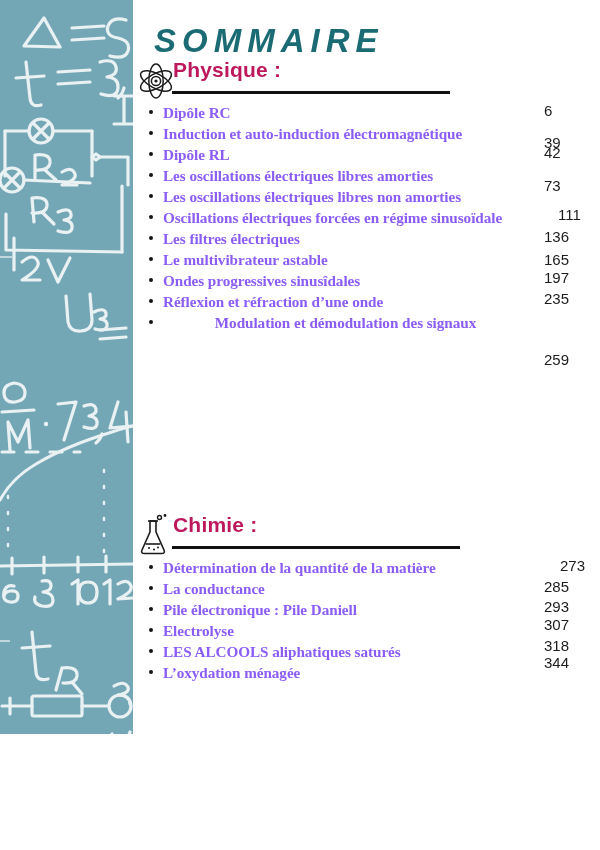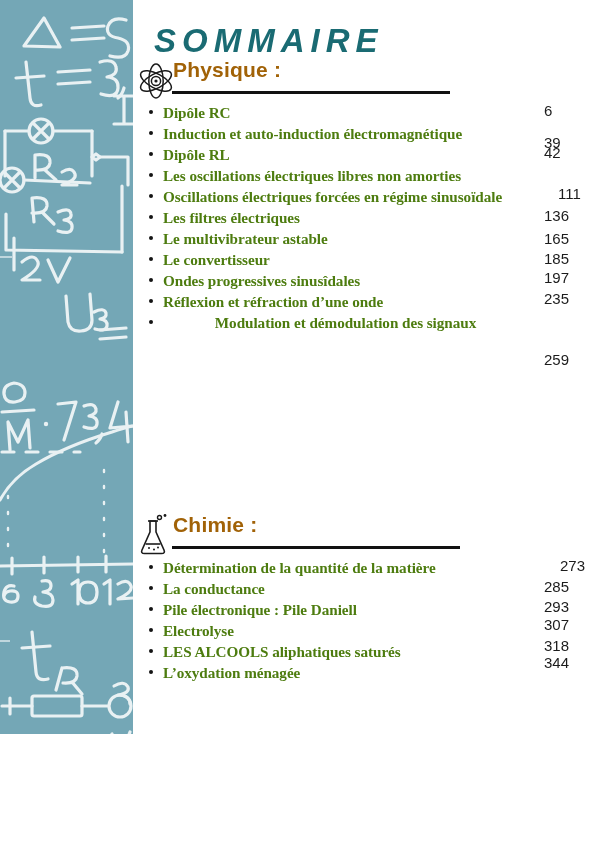--- a/index.html
+++ b/index.html
@@ -91,21 +91,21 @@
     height: 44px;
   }
   .section-icon svg { display: block; }
   .section-title {
     position: absolute;
     left: 40px;
     top: 0px;
     font-family: "Liberation Sans", sans-serif;
     font-weight: bold;
     font-size: 21px;
-    color: #a16207;
+    color: #be185d;
     letter-spacing: 0.2px;
     white-space: nowrap;
   }
   .section-rule {
     position: absolute;
     left: 39px;
     top: 33px;
     width: 278px;
     height: 3px;
     background: #111111;
@@ -122,21 +122,21 @@
     display: block;
   }
   .toc-entry {
     position: relative;
     padding-left: 30px;
     padding-right: 88px;
     font-family: "Liberation Serif", serif;
     font-weight: bold;
     font-size: 15.2px;
     line-height: 21px;
-    color: #4d7c0f;
+    color: #8b5cf6;
     letter-spacing: -0.05px;
   }
   .toc-bullet {
     position: absolute;
     left: 16px;
     top: 8px;
     width: 4px;
     height: 4px;
     border-radius: 50%;
     background: #141414;
@@ -290,42 +290,42 @@
           <div class="toc-entry">Induction et auto-induction électromagnétique</div>
           <span class="toc-page" style="top:11px;">39</span>
         </li>
         <li class="toc-row">
           <span class="toc-bullet"></span>
           <div class="toc-entry">Dipôle RL</div>
           <span class="toc-page" style="top:0px;">42</span>
         </li>
         <li class="toc-row">
           <span class="toc-bullet"></span>
+          <div class="toc-entry">Les oscillations électriques libres amorties</div>
+          <span class="toc-page" style="top:12px;">73</span>
+        </li>
+        <li class="toc-row">
+          <span class="toc-bullet"></span>
           <div class="toc-entry">Les oscillations électriques libres non amorties</div>
           <span class="toc-page" style="top:12px;"></span>
         </li>
         <li class="toc-row">
           <span class="toc-bullet"></span>
           <div class="toc-entry" style="padding-right:28px;">Oscillations électriques forcées en régime sinusoïdale</div>
           <span class="toc-page" style="top:-1px; right:-4px;">111</span>
         </li>
         <li class="toc-row">
           <span class="toc-bullet"></span>
           <div class="toc-entry">Les filtres électriques</div>
           <span class="toc-page" style="top:0px;">136</span>
         </li>
         <li class="toc-row">
           <span class="toc-bullet"></span>
           <div class="toc-entry">Le multivibrateur astable</div>
           <span class="toc-page" style="top:2px;">165</span>
-        </li>
-        <li class="toc-row">
-          <span class="toc-bullet"></span>
-          <div class="toc-entry">Le convertisseur</div>
-          <span class="toc-page" style="top:1px;">185</span>
         </li>
         <li class="toc-row">
           <span class="toc-bullet"></span>
           <div class="toc-entry">Ondes progressives sinusîdales</div>
           <span class="toc-page" style="top:-1px;">197</span>
         </li>
         <li class="toc-row">
           <span class="toc-bullet"></span>
           <div class="toc-entry">Réflexion et réfraction d’une onde</div>
           <span class="toc-page" style="top:-1px;">235</span>

